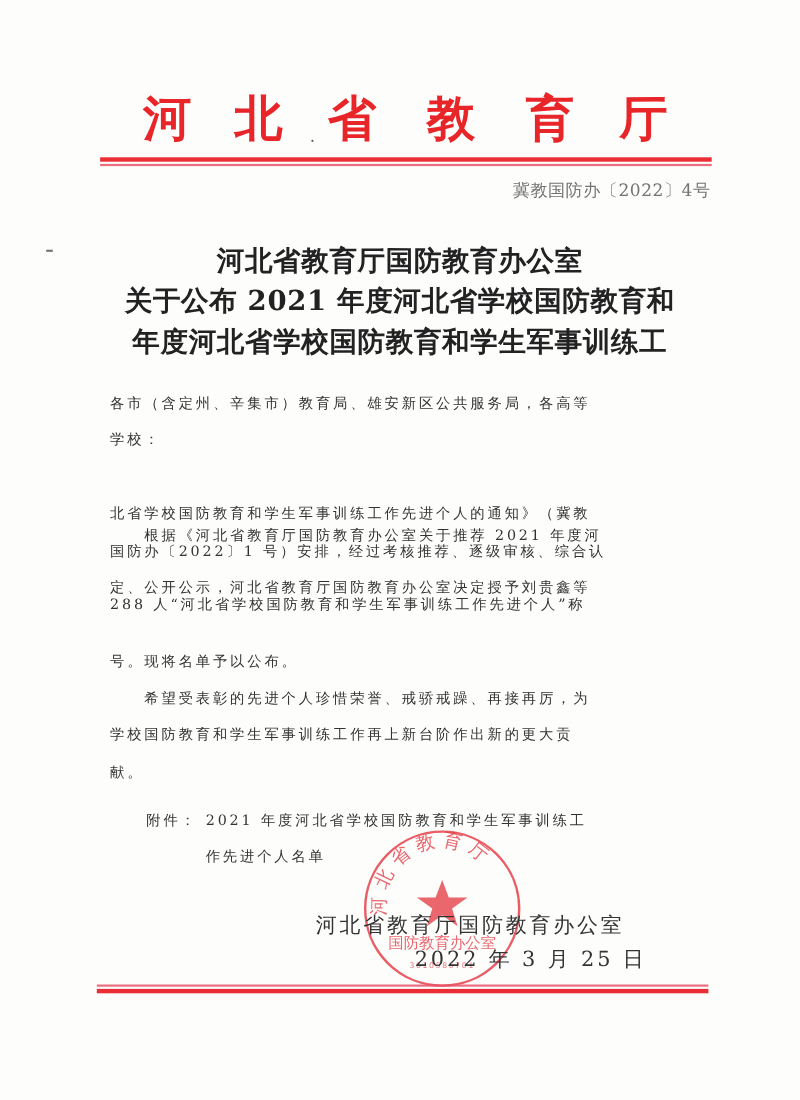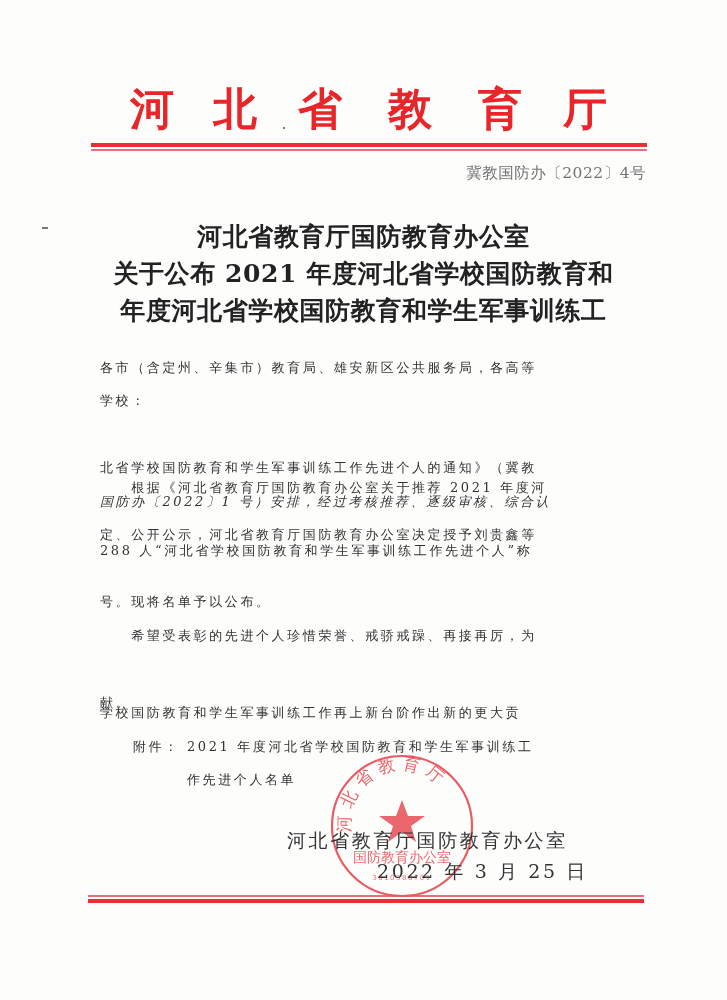--- a/index.html
+++ b/index.html
@@ -69,26 +69,26 @@
   <div class="title" style="top:220px;">河北省教育厅国防教育办公室</div>
   <div class="title" style="top:257px;">关于公布 2021 年度河北省学校国防教育和</div>
   <div class="title" style="top:294px;">年度河北省学校国防教育和学生军事训练工</div>
 </div>
 
 <div>
   <div class="line" style="top:356px;">各市（含定州、辛集市）教育局、雄安新区公共服务局，各高等</div>
   <div class="line" style="top:389px;">学校：</div>
   <div class="line" style="top:441px;margin-top:35px;">　　根据《河北省教育厅国防教育办公室关于推荐 2021 年度河</div>
   <div class="line" style="top:456px;">北省学校国防教育和学生军事训练工作先进个人的通知》（冀教</div>
-  <div class="line" style="top:490px;font-style:italic;">国防办〔2022〕1 号）安排，经过考核推荐、逐级审核、综合认</div>
+  <div class="line" style="top:490px;">国防办〔2022〕1 号）安排，经过考核推荐、逐级审核、综合认</div>
   <div class="line" style="top:523px;">定、公开公示，河北省教育厅国防教育办公室决定授予刘贵鑫等</div>
   <div class="line" style="top:539px;">288 人“河北省学校国防教育和学生军事训练工作先进个人”称</div>
   <div class="line" style="top:590px;">号。现将名单予以公布。</div>
   <div class="line" style="top:624px;">　　希望受表彰的先进个人珍惜荣誉、戒骄戒躁、再接再厉，为</div>
-  <div class="line" style="top:657px;margin-top:44px;">学校国防教育和学生军事训练工作再上新台阶作出新的更大贡</div>
+  <div class="line" style="top:657px;">学校国防教育和学生军事训练工作再上新台阶作出新的更大贡</div>
   <div class="line" style="top:691px;">献。</div>
 </div>
 
 <div>
   <span class="line" style="left:133px; top:735px;">附件：</span>
   <span class="line" style="left:187px; top:735px;">2021 年度河北省学校国防教育和学生军事训练工</span>
   <span class="line" style="left:187px; top:768px;">作先进个人名单</span>
 </div>
 
 <svg class="seal" viewBox="0 0 148 148">

